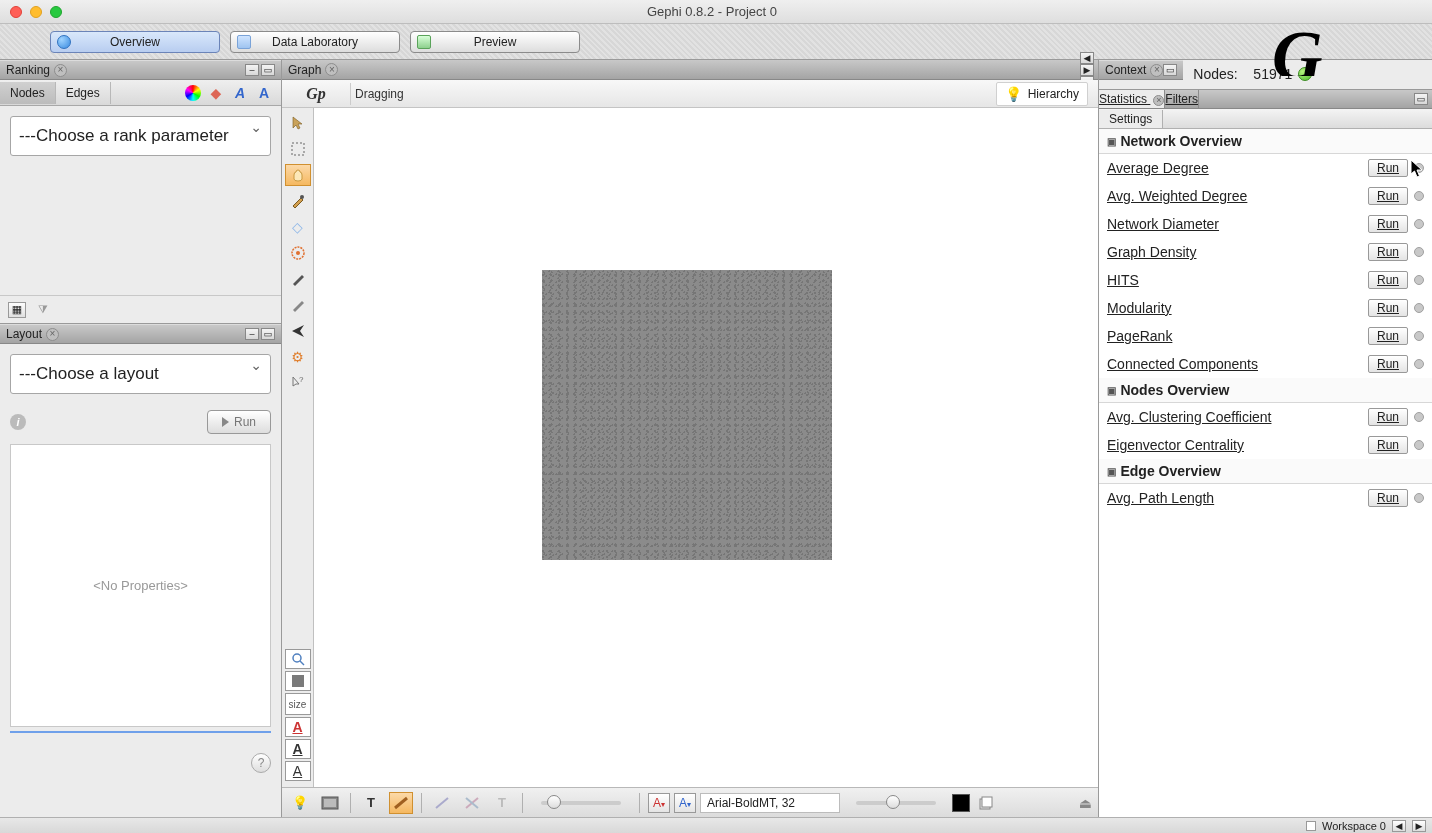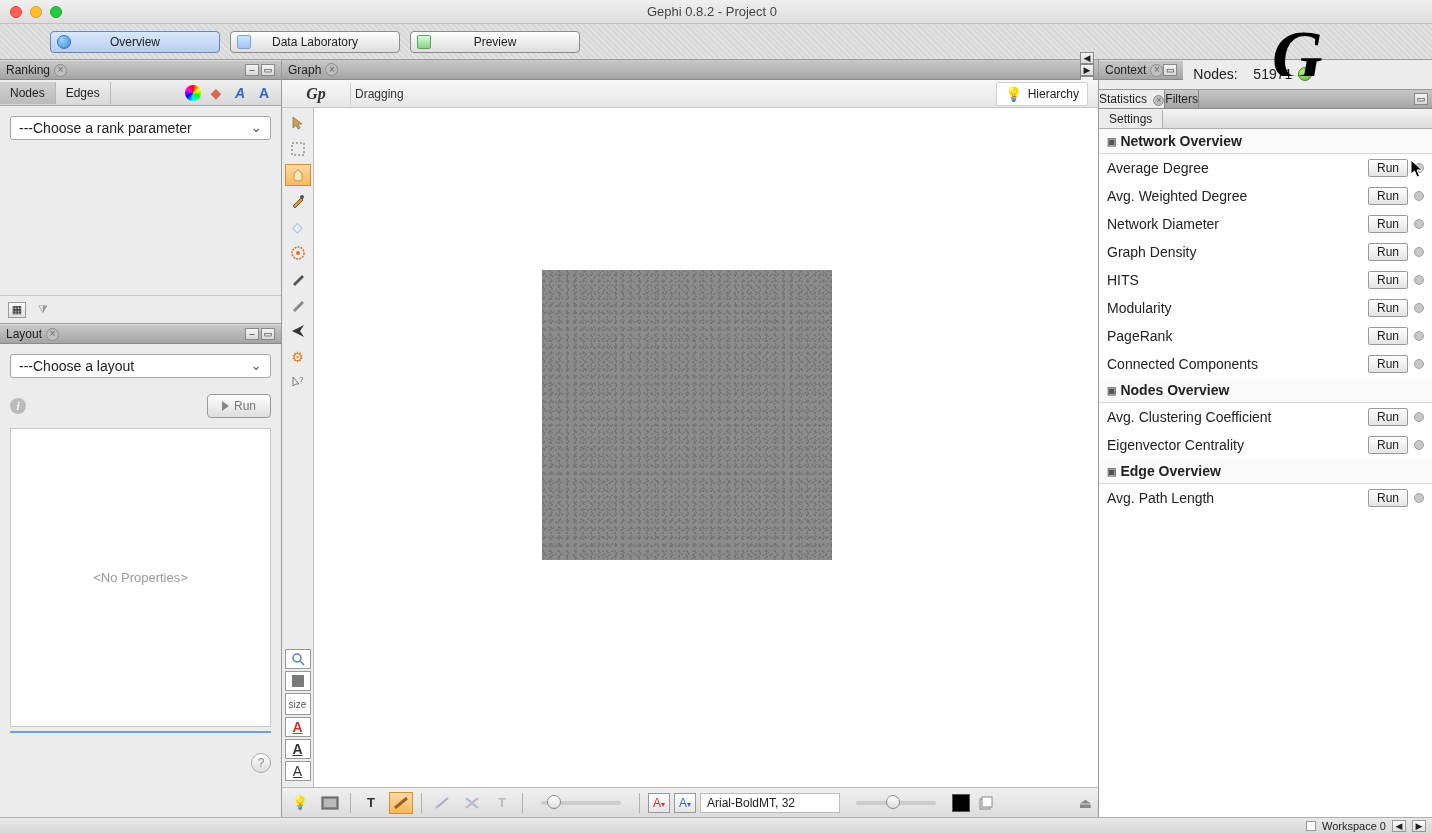--- a/index.html
+++ b/index.html
@@ -72,22 +72,22 @@
 .winbtn { width:14px; height:12px; background:linear-gradient(#f4f4f4,#d8d8d8); border:1px solid #888; font-size:9px; display:flex; align-items:center; justify-content:center; }
 
 
 .ranking { height: 264px; display:flex; flex-direction:column; border-bottom:1px solid #9a9a9a;}
 .rank-tabs { display:flex; align-items:center; height:26px; background:linear-gradient(#efefef,#d9d9d9); border-bottom:1px solid #a8a8a8;}
 .rtab { padding:4px 10px; font-size:12px; border-right:1px solid #b8b8b8; }
 .rtab.active { background:linear-gradient(#d0d0d0,#bcbcbc); }
 .rank-icons { margin-left:auto; display:flex; gap:6px; padding-right:8px; align-items:center;}
 .ricon { width:18px; height:18px; display:flex; align-items:center; justify-content:center; font-size:14px; }
 .dropdown {
-  margin:10px; height:24px; background:#fff; border:1px solid #a6a6a6; border-radius:3px;
-  display:flex; align-items:center; padding:0 8px; font-size:14px; position:relative;
+  margin:10px; height:40px; background:#fff; border:1px solid #a6a6a6; border-radius:3px;
+  display:flex; align-items:center; padding:0 8px; font-size:17px; position:relative;
 }
 .dropdown::after { content:"⌄"; position:absolute; right:8px; top:2px; color:#666; font-size:14px;}
 .rank-bottom { margin-top:auto; height:28px; display:flex; align-items:center; gap:8px; padding:0 8px; border-top:1px solid #c8c8c8; }
 .sqbtn { width:18px; height:16px; background:linear-gradient(#fdfdfd,#e0e0e0); border:1px solid #999; display:flex; align-items:center; justify-content:center; font-size:11px; }
 
 
 .layoutp { flex:1; display:flex; flex-direction:column; }
 .runrow { display:flex; align-items:center; padding:6px 10px; gap:8px; }
 .info-i { width:16px;height:16px;border-radius:50%;background:#bbb;color:#fff;display:flex;align-items:center;justify-content:center;font-size:11px;font-style:italic;font-weight:bold;}
 .runbtn { margin-left:auto; height:24px; padding:0 14px; background:linear-gradient(#fff,#ddd); border:1px solid #999; border-radius:4px; display:flex; align-items:center; gap:5px; color:#777;}
@@ -144,29 +144,29 @@
 .gearbox { width:20px; height:20px; display:flex; align-items:center; justify-content:center; font-size:14px; color:#666;}
 .lock { margin-left:auto; color:#888; font-size:14px; }
 
 
 .contextp { display:flex; flex-direction:row; }
 .ctx-body { padding:6px 10px 4px; font-size:14px; background:#ececec; }
 .ctx-body .row { display:flex; gap:6px; margin-bottom:3px; align-items:center;}
 .ctx-body .lab { font-weight:normal; width:54px; }
 .greenind { width:14px; height:14px; border-radius:50%; background:radial-gradient(circle at 30% 30%, #b3f27d, #4fb830); border:1px solid #3a8c1f; margin-left:auto;}
 .statstabs { height:20px; background:linear-gradient(#c8c8c8,#a4a4a4); display:flex; align-items:center; border-top:1px solid #999; border-bottom:1px solid #888;}
-.stab { padding:2px 0; font-size:12px; border-right:1px solid #8c8c8c; }
+.stab { padding:2px 0; font-size:12px; border-right:1px solid #8c8c8c;text-decoration:underline; }
 .stab.active { background:#ececec; }
 .stab .x { width:11px;height:11px;border-radius:50%;background:#bfbfbf;border:1px solid #8d8d8d;display:inline-flex;align-items:center;justify-content:center;font-size:9px;color:#666;margin-left:3px;}
 .settingstab { height:20px; background:linear-gradient(#f4f4f4,#dcdcdc); border-bottom:1px solid #b0b0b0; display:flex; align-items:center; }
 .settab { padding:2px 10px; font-size:12px; border-right:1px solid #b0b0b0; background:#ececec;}
 .statsbody { flex:1; background:#fff; overflow:auto; font-size:14px;}
 .sect { padding:4px 8px; font-weight:bold; border-bottom:1px solid #d7d7d7; display:flex; align-items:center; gap:4px; background:#fafafa;}
 .sect .chev { font-size:10px; color:#555;}
-.srow { display:flex; align-items:center; padding:5px 8px; }
+.srow { display:flex; align-items:center; padding:5px 8px;text-decoration:underline; }
 .srow .runb { margin-left:auto; padding:1px 8px; font-size:12px; background:linear-gradient(#fff,#e4e4e4); border:1px solid #999; border-radius:2px;}
 .srow .dot { width:10px;height:10px;border-radius:50%;background:#c8c8c8;border:1px solid #a0a0a0;margin-left:6px;}
 
 
 .footer { position:absolute; bottom:0; left:0; right:0; height:16px; background:linear-gradient(#e8e8e8,#d8d8d8); border-top:1px solid #b0b0b0; display:flex; align-items:center; justify-content:flex-end; padding:0 6px; gap:6px; font-size:11px;}
 .footer .nav { width:14px;height:12px;background:linear-gradient(#fff,#ddd);border:1px solid #999;display:flex;align-items:center;justify-content:center;font-size:9px;}
 
 .cursor-arrow { position:absolute; width:14px; height:20px; pointer-events:none; z-index:999;}
 </style>
 </head>

